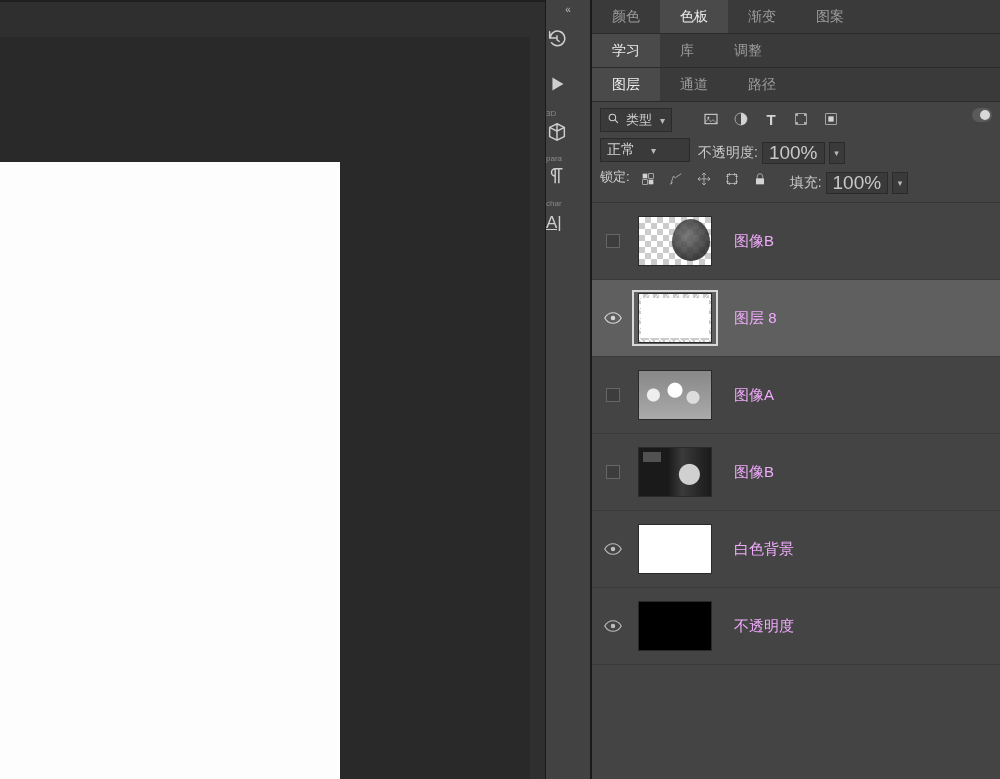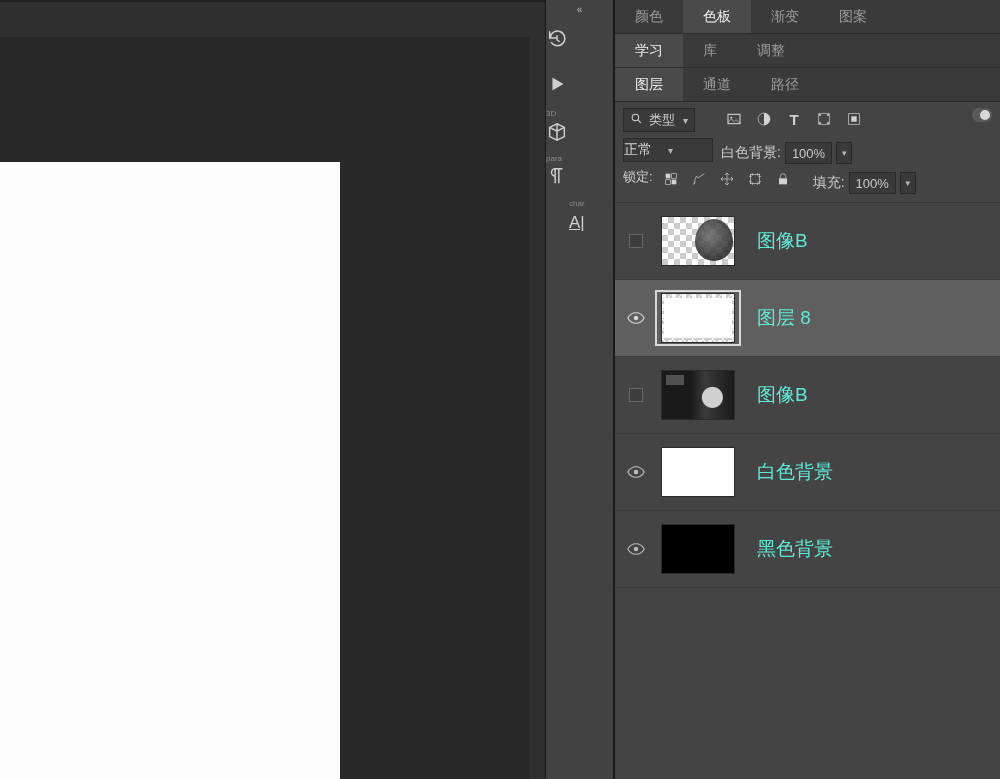--- a/index.html
+++ b/index.html
@@ -54,21 +54,21 @@
     width: 44px; height: 45px;
     display: flex; flex-direction: column;
     align-items: flex-start; justify-content: center;
     color: #c2c2c2;
     position: relative;
     cursor: pointer;
     text-decoration: underline;
   }
   .tool .lbl { font-size: 8px; color: #8a8a8a; position:absolute; top:3px; }
   .tool svg { width: 22px; height: 22px; fill: none; stroke: #cfcfcf; stroke-width: 1.6; }
-  .tool.text-icon { font-size: 17px; font-weight: 400; color:#cfcfcf;margin-left:23px; }
+  .tool.text-icon { font-size: 17px; font-weight: 400; color:#cfcfcf; }
 
   
   .panels {
     flex: 1;
     background: #444444;
     display: flex;
     flex-direction: column;
     border-left: 1px solid #1a1a1a;
   }
 
@@ -122,35 +122,35 @@
     background: #5a5a5a;
     position: relative;
   }
   .pill::after{
     content:""; position:absolute; right:2px; top:2px;
     width:10px; height:10px; border-radius:50%;
     background:#d8d8d8;
   }
   .blend-select {
     background:#3a3a3a; border:1px solid #2a2a2a;
-    height:24px; padding:0 0;
+    height:24px; padding:0 6px;
     display:flex; align-items:center; gap:12px;
     color:#d4d4d4; cursor:pointer;
     font-size:14px;
     min-width: 90px;
   }
   .field {
     display:flex; align-items:center; gap:4px;
     color:#c8c8c8; font-size:14px;
   }
   .valbox {
     background:#3a3a3a; border:1px solid #2a2a2a;
     height:22px; padding:0 6px;
     display:flex; align-items:center;
-    font-size:13px;
+    font-size:19px;
   }
   .dropbtn {
     width:16px; height:22px;
     background:#3a3a3a; border:1px solid #2a2a2a;
     display:flex; align-items:center; justify-content:center;
     font-size:9px; color:#b9b9b9; cursor:pointer;
   }
   .lock-row .icon-btn { width:20px; }
 
   
@@ -230,22 +230,22 @@
   .sel-frame {
     position:absolute; inset:2px;
     border:2px solid #d8d8d8;
     pointer-events:none;
   }
   .sel-frame::before, .sel-frame::after{
     content:""; position:absolute; background:#d8d8d8;
   }
   .layer-name {
     margin-left: 14px;
-    color: #5eead4;
-    font-size: 19px;
+    color: #f0abfc;
+    font-size: 15px;
   }
 
   .search-ico { margin-right:2px; }
 </style>
 </head>
 <body>
 
 <div class="root">
 
   <div class="canvas-area">
@@ -352,21 +352,21 @@
         <div style="flex:1"></div>
         <div class="pill"></div>
       </div>
 
       <div class="row">
         <div class="blend-select">
           <span>正常</span>
           <span class="chev">▾</span>
         </div>
         <div class="field">
-          <span>白色背景:</span>
+          <span>不透明度:</span>
           <div class="valbox">100%</div>
           <div class="dropbtn">▾</div>
         </div>
       </div>
 
       <div class="row lock-row">
         <span>锁定:</span>
         <div class="icon-btn">
           <svg viewBox="0 0 24 24">
               <rect x="4" y="4" width="7" height="7" fill="#d3d3d3" stroke="none"></rect>
@@ -431,20 +431,29 @@
         </div>
         <div class="thumb-wrap">
           <div class="thumb checker" style="background-color:#fafafa; background-size:10px 10px;">
             <div style="position:absolute; left:11px; top:10px; right:11px; bottom:10px; background:#fff;"></div>
           </div>
           <div class="sel-frame"></div>
         </div>
         <div class="layer-name">图层 8</div>
       </div>
 
+      <div class="layer-item">
+        <div class="vis">
+            <div class="novis-box"></div>
+          </div>
+        <div class="thumb-wrap">
+          <div class="thumb flowers"></div>
+        </div>
+        <div class="layer-name">图像A</div>
+      </div>
 
       <div class="layer-item">
         <div class="vis">
             <div class="novis-box"></div>
           </div>
         <div class="thumb-wrap">
           <div class="thumb dark-art"></div>
         </div>
         <div class="layer-name">图像B</div>
       </div>
@@ -469,19 +478,19 @@
           <span class="eye">
             <svg viewBox="0 0 24 16">
                 <path d="M1 8s4-7 11-7 11 7 11 7-4 7-11 7S1 8 1 8z" fill="none" stroke="#bdbdbd" stroke-width="1.5"></path>
                 <circle cx="12" cy="8" r="3" fill="#bdbdbd"></circle>
               </svg>
           </span>
         </div>
         <div class="thumb-wrap">
           <div class="thumb black"></div>
         </div>
-        <div class="layer-name">黑色背景</div>
+        <div class="layer-name">不透明度</div>
       </div>
 
     </div>
 
   </div>
 </div>
 
 </body></html>

